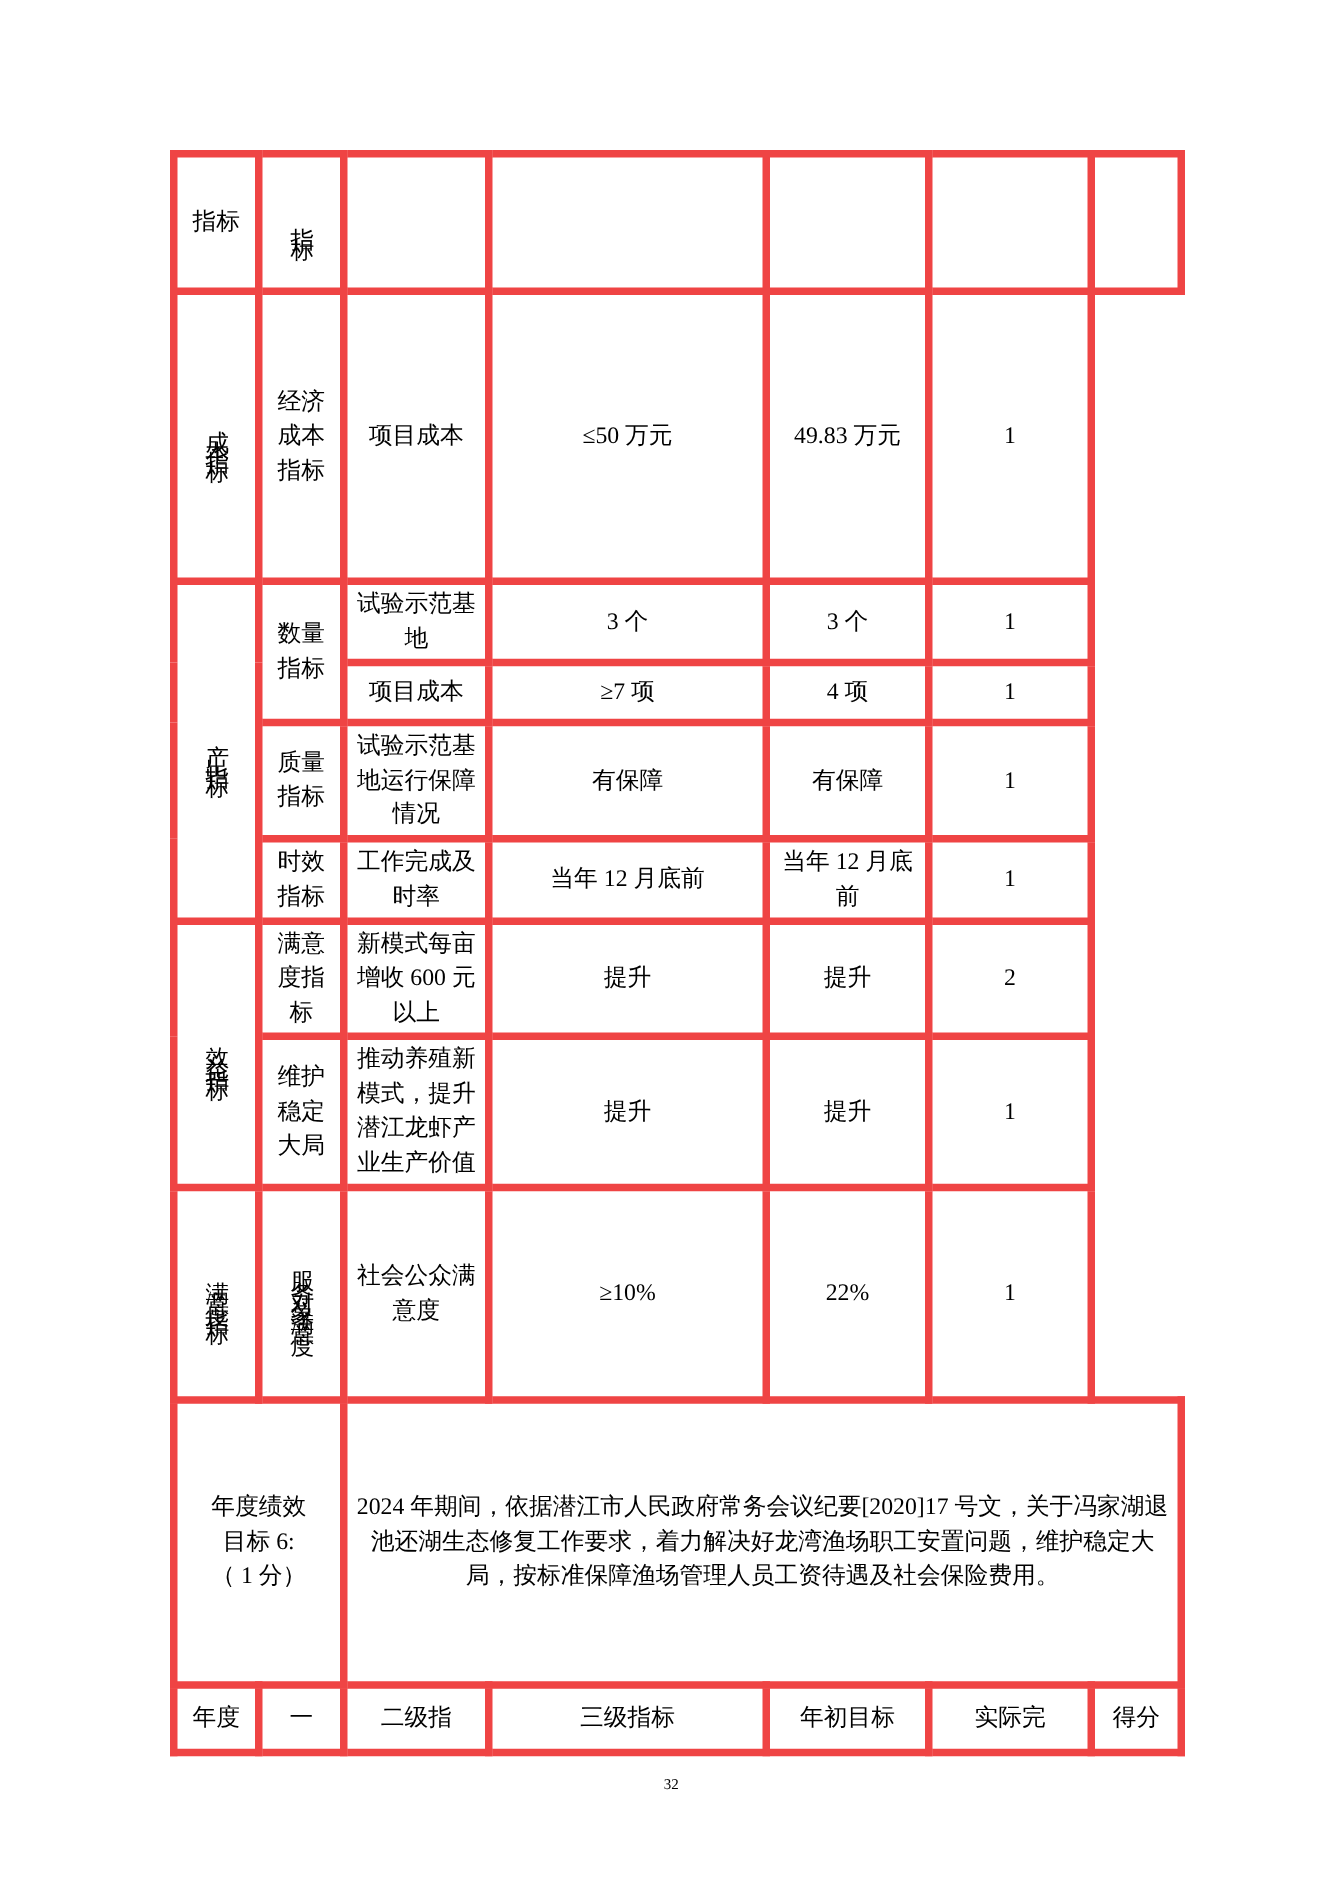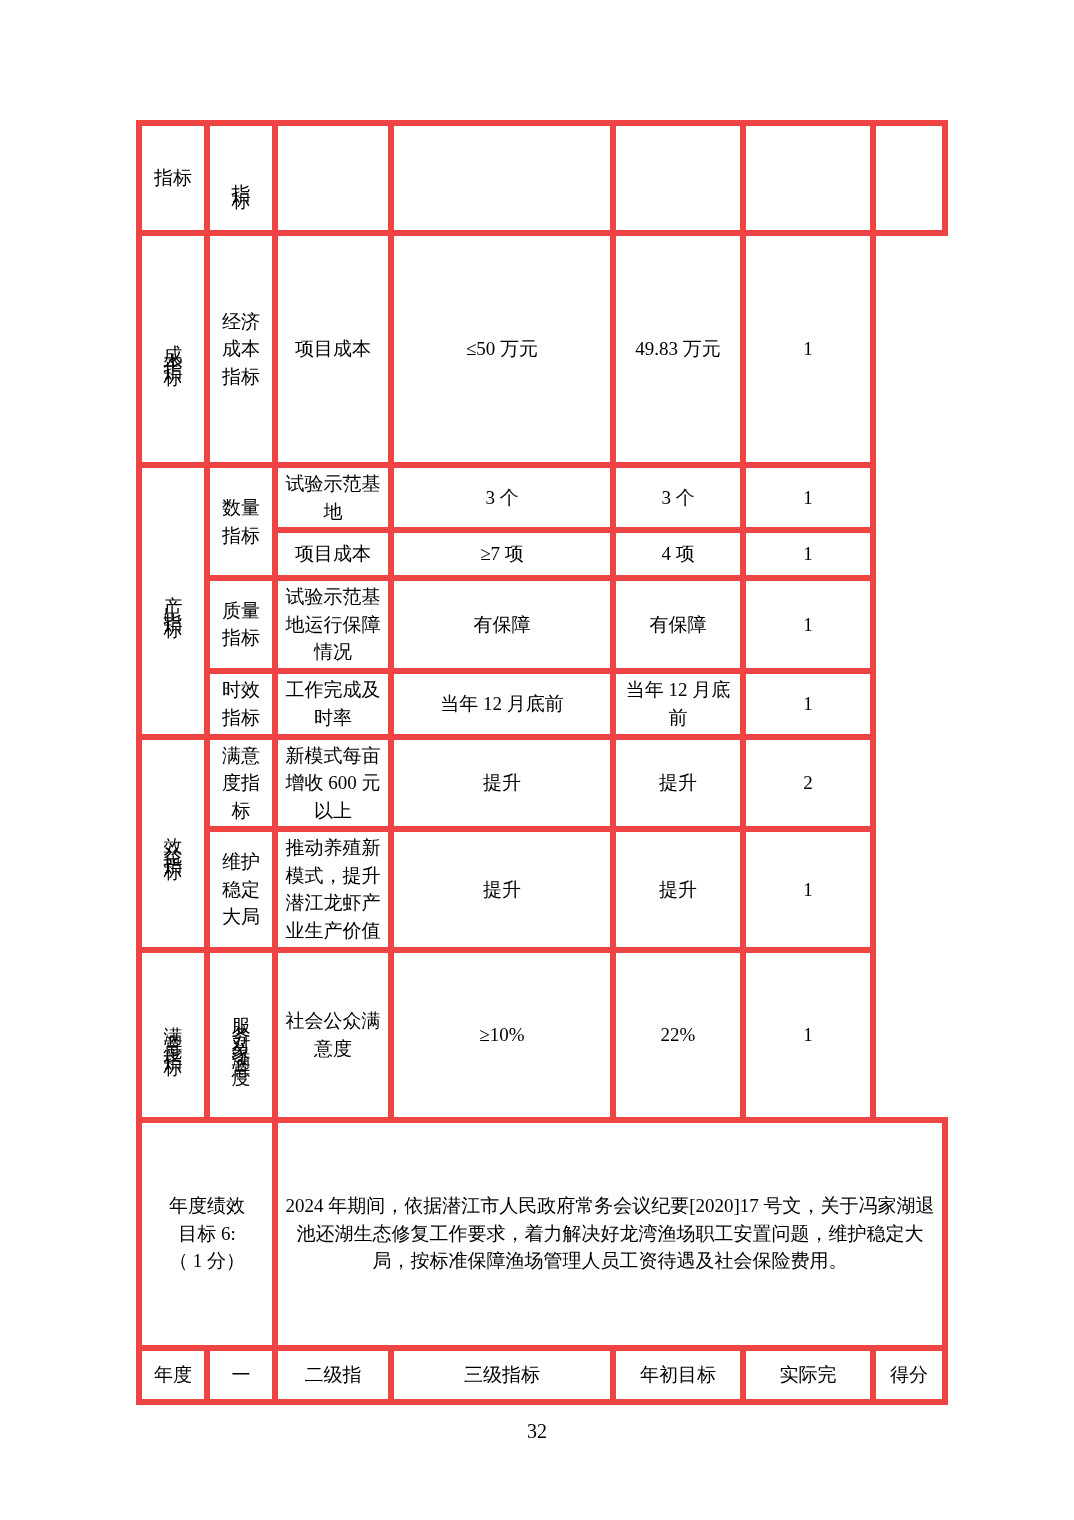--- a/index.html
+++ b/index.html
@@ -65,21 +65,21 @@
   .goal-label {
     font-size: 21px;
     line-height: 2.05;
   }
   .page-number {
     position: absolute;
     left: 0;
     top: 1420px;
     width: 1074px;
     text-align: center;
-    font-size: 20px;
+    font-size: 12px;
     font-family: "Liberation Serif", "DejaVu Serif", serif;
   }
   .col-a { width: 68px; }
   .col-b { width: 68px; }
   .col-c { width: 116px; }
   .col-d { width: 222px; }
   .col-e { width: 130px; }
   .col-f { width: 130px; }
   .col-g { width: 72px; }
 </style>

